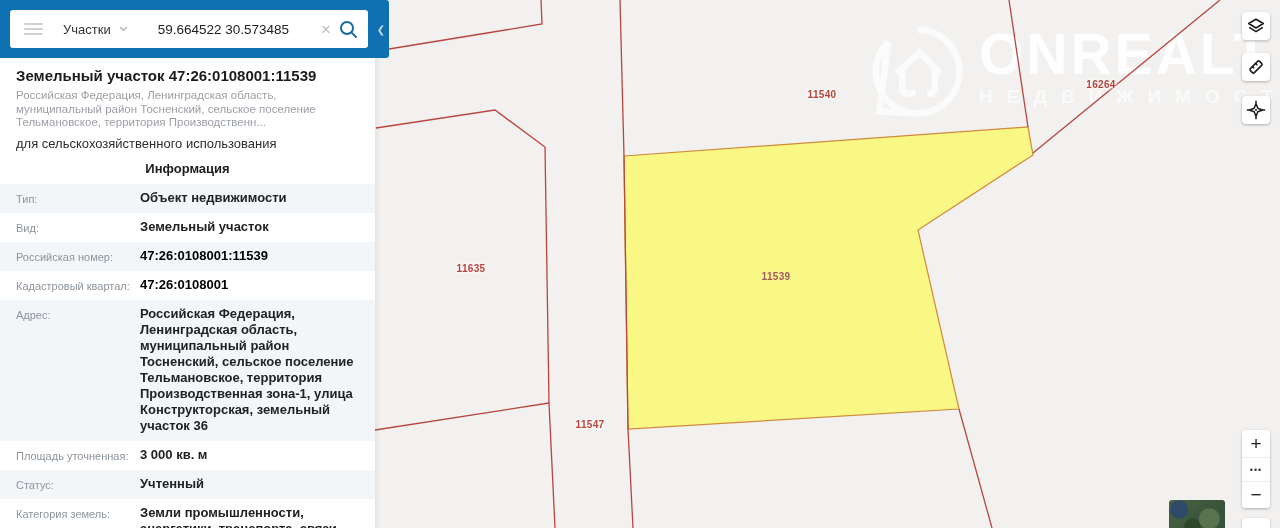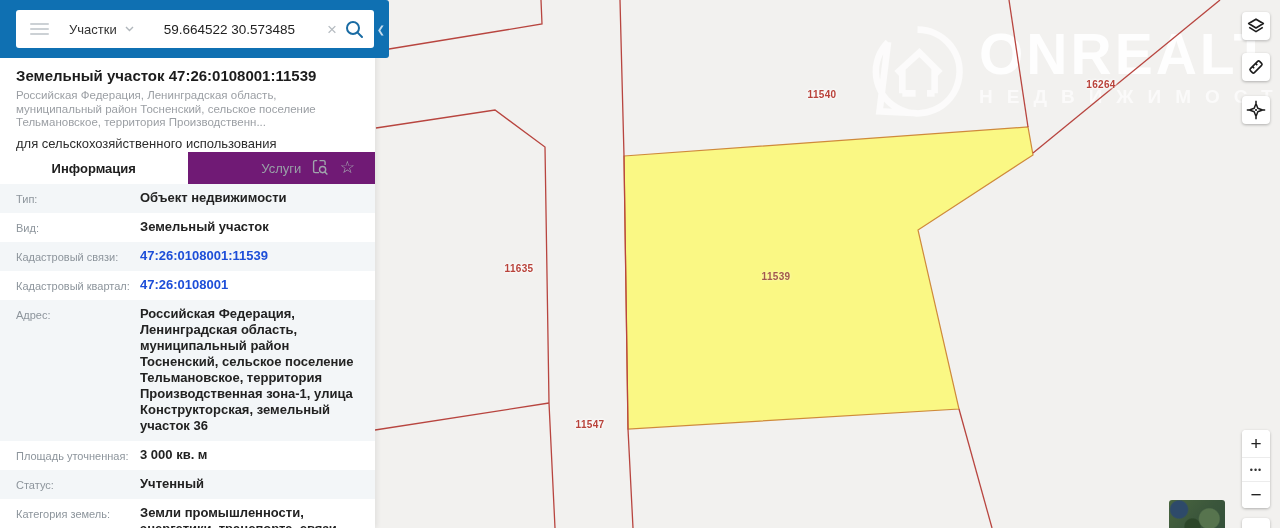--- a/index.html
+++ b/index.html
@@ -83,21 +83,21 @@
   .header-blue {
     position:absolute; left:0; top:0; width:389px; height:58px;
     background:#0f70b2; border-radius:0 3px 3px 0; z-index:5;
   }
   .collapse-tab {
     position:absolute; right:2px; top:0; height:58px; width:12px;
     display:flex; align-items:center; justify-content:center;
     color:#c4dcee; font-size:10px; cursor:pointer;
   }
   .searchbox {
-    position:absolute; left:16px; top:10px; width:358px; height:38px;
+    position:absolute; left:10px; top:10px; width:358px; height:38px;
     background:#fff; border-radius:3px;
     display:flex; align-items:center;
   }
   .menu-icon { margin-left:14px; width:19px; cursor:pointer; }
   .menu-icon span { display:block; height:2px; background:#ccd1d5; margin:3px 0; border-radius:1px; }
   .search-cat {
     margin-left:20px; font-size:13px; color:#333; cursor:pointer;
     display:flex; align-items:center;
   }
   .search-cat svg { margin-left:8px; }
@@ -132,21 +132,21 @@
   .tab {
     flex:1; display:flex; align-items:center; justify-content:center;
     font-size:13px; color:#98a1a7; cursor:pointer;
   }
   .tab.active { background:#fff; color:#1d1d1d; font-weight:bold; }
 
   .row { display:flex; padding:6px 16px 7px; background:#fff; }
   .row.alt { background:#f3f6f8; }
   .row-label { width:124px; flex:none; font-size:11px; color:#8d959c; padding-top:3px; }
   .row-value { flex:1; font-size:13px; color:#222; line-height:16px;font-weight:bold; }
-  .row-value.link { color:#1d4ed8; cursor:pointer; }
+  .row-value.link { color:#000000; cursor:pointer; }
 </style>
 </head>
 <body>
 
 <div class="map-area">
 
   <div class="watermark">
     <svg width="95" height="95" viewBox="0 0 100 100">
       <g fill="none" stroke="rgba(255,255,255,.9)" stroke-width="7">
         <path d="M50 6 a44 44 0 1 1 -31 13 M19 19 L10 92 L50 94"></path>
@@ -167,21 +167,21 @@
       <path d="M0,430 L174,403"></path>
       <path d="M245,0 L249,156 L253,429 L258,528"></path>
       <path d="M634,0 L653,127"></path>
       <path d="M658,153 L845,0"></path>
       <path d="M584,409 L617,528"></path>
     </g>
   </svg>
 
   <span class="map-label red" style="left:447px; top:94px;">11540</span>
   <span class="map-label red" style="left:726px; top:84px;">16264</span>
-  <span class="map-label red" style="left:96px;  top:268px;margin-left:48px;">11635</span>
+  <span class="map-label red" style="left:96px;  top:268px;">11635</span>
   <span class="map-label olive" style="left:401px; top:276px;">11539</span>
   <span class="map-label red" style="left:215px; top:424px;">11547</span>
 
   <div class="ctl ctl-layers">
     <svg width="20" height="20" viewBox="0 0 20 20">
       <g fill="none" stroke="#1d1d1d" stroke-width="1.7" stroke-linejoin="round">
         <path d="M10 3.2 L17.3 7.6 L10 12 L2.7 7.6 Z"></path>
         <path d="M3.2 11.4 L10 15.6 L16.8 11.4"></path>
       </g>
     </svg>
@@ -235,34 +235,33 @@
               </g>
             </svg>
           </span>
           <span class="icon-btn star-glyph">☆</span>
         </div>
       </div>
     </div>
 
     <div class="tabs">
       <div class="tab active">Информация</div>
-      <div class="tab">Услуги</div>
     </div>
 
     <div>
       <div class="row alt">
         <div class="row-label">Тип:</div>
         <div class="row-value">Объект недвижимости</div>
       </div>
       <div class="row">
         <div class="row-label">Вид:</div>
         <div class="row-value">Земельный участок</div>
       </div>
       <div class="row alt">
-        <div class="row-label">Кадастровый связи:</div>
+        <div class="row-label">Российская номер:</div>
         <div class="row-value link">47:26:0108001:11539</div>
       </div>
       <div class="row">
         <div class="row-label">Кадастровый квартал:</div>
         <div class="row-value link">47:26:0108001</div>
       </div>
       <div class="row alt">
         <div class="row-label">Адрес:</div>
         <div class="row-value">Российская Федерация, Ленинградская область, муниципальный район Тосненский, сельское поселение Тельмановское, территория Производственная зона-1, улица Конструкторская, земельный участок 36</div>
       </div>

